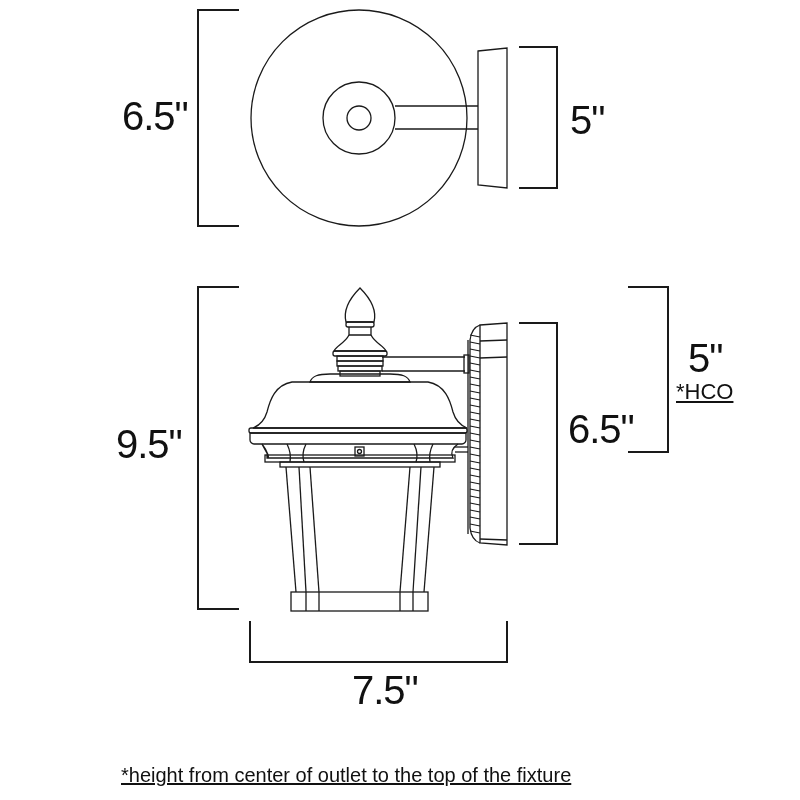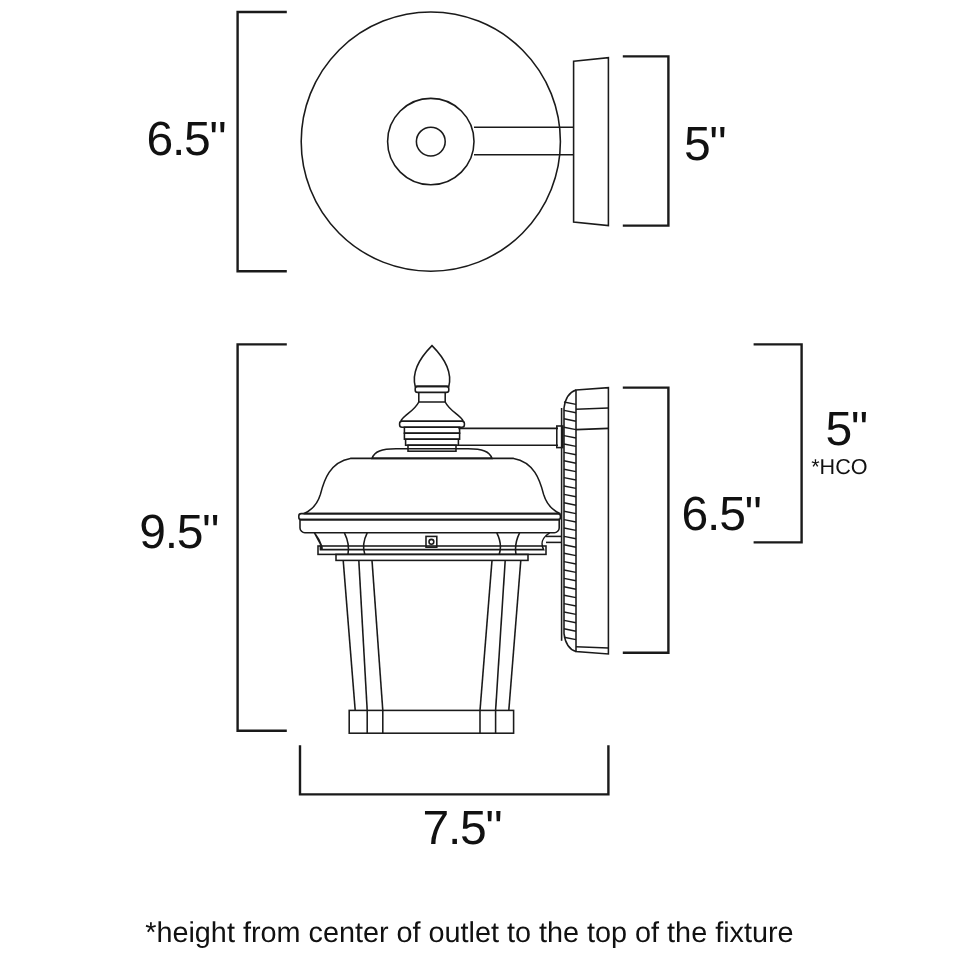--- a/index.html
+++ b/index.html
@@ -2,22 +2,22 @@
 <html><head>
 <meta charset="utf-8">
 <style>
   html, body { margin: 0; padding: 0; background: #ffffff; }
   body { width: 800px; height: 800px; position: relative; overflow: hidden; font-family: "Liberation Sans", "DejaVu Sans", sans-serif; }
   svg { position: absolute; left: 0; top: 0; }
   .ln { stroke: #1a1a1a; fill: none; stroke-width: 1.3; }
   .dim { stroke: #1a1a1a; fill: none; stroke-width: 2; }
   .lbl { position: absolute; color: #111; font-family: "Liberation Sans", sans-serif; white-space: nowrap; }
   .big { font-size: 40px; letter-spacing: -1px; }
-  .small { font-size: 18px; }
-  .note { font-size: 24px; }
+  .small { font-size: 22px; text-decoration: underline; }
+  .note { font-size: 20px; text-decoration: underline; }
 </style>
 </head>
 <body>
 
 <svg width="800" height="800" viewBox="0 0 800 800">
 
   <g>
     <path class="dim" d="M239 10 H198 V226 H239"></path>
     <circle class="ln" cx="359" cy="118" r="108"></circle>
     <circle class="ln" cx="359" cy="118" r="36"></circle>

